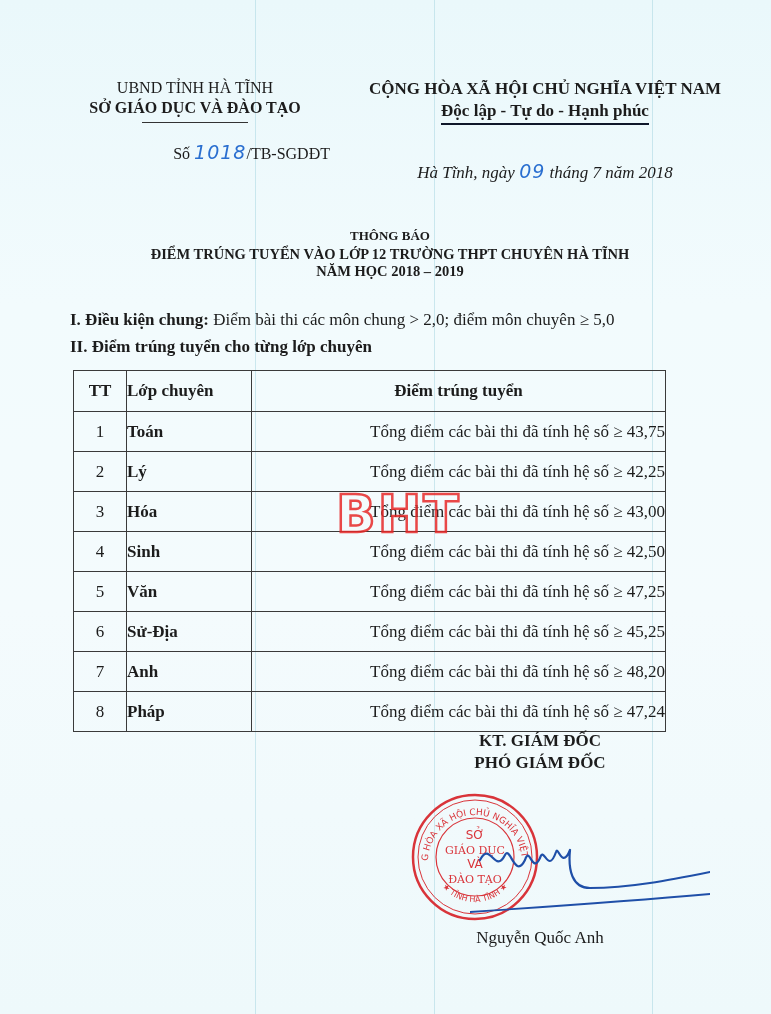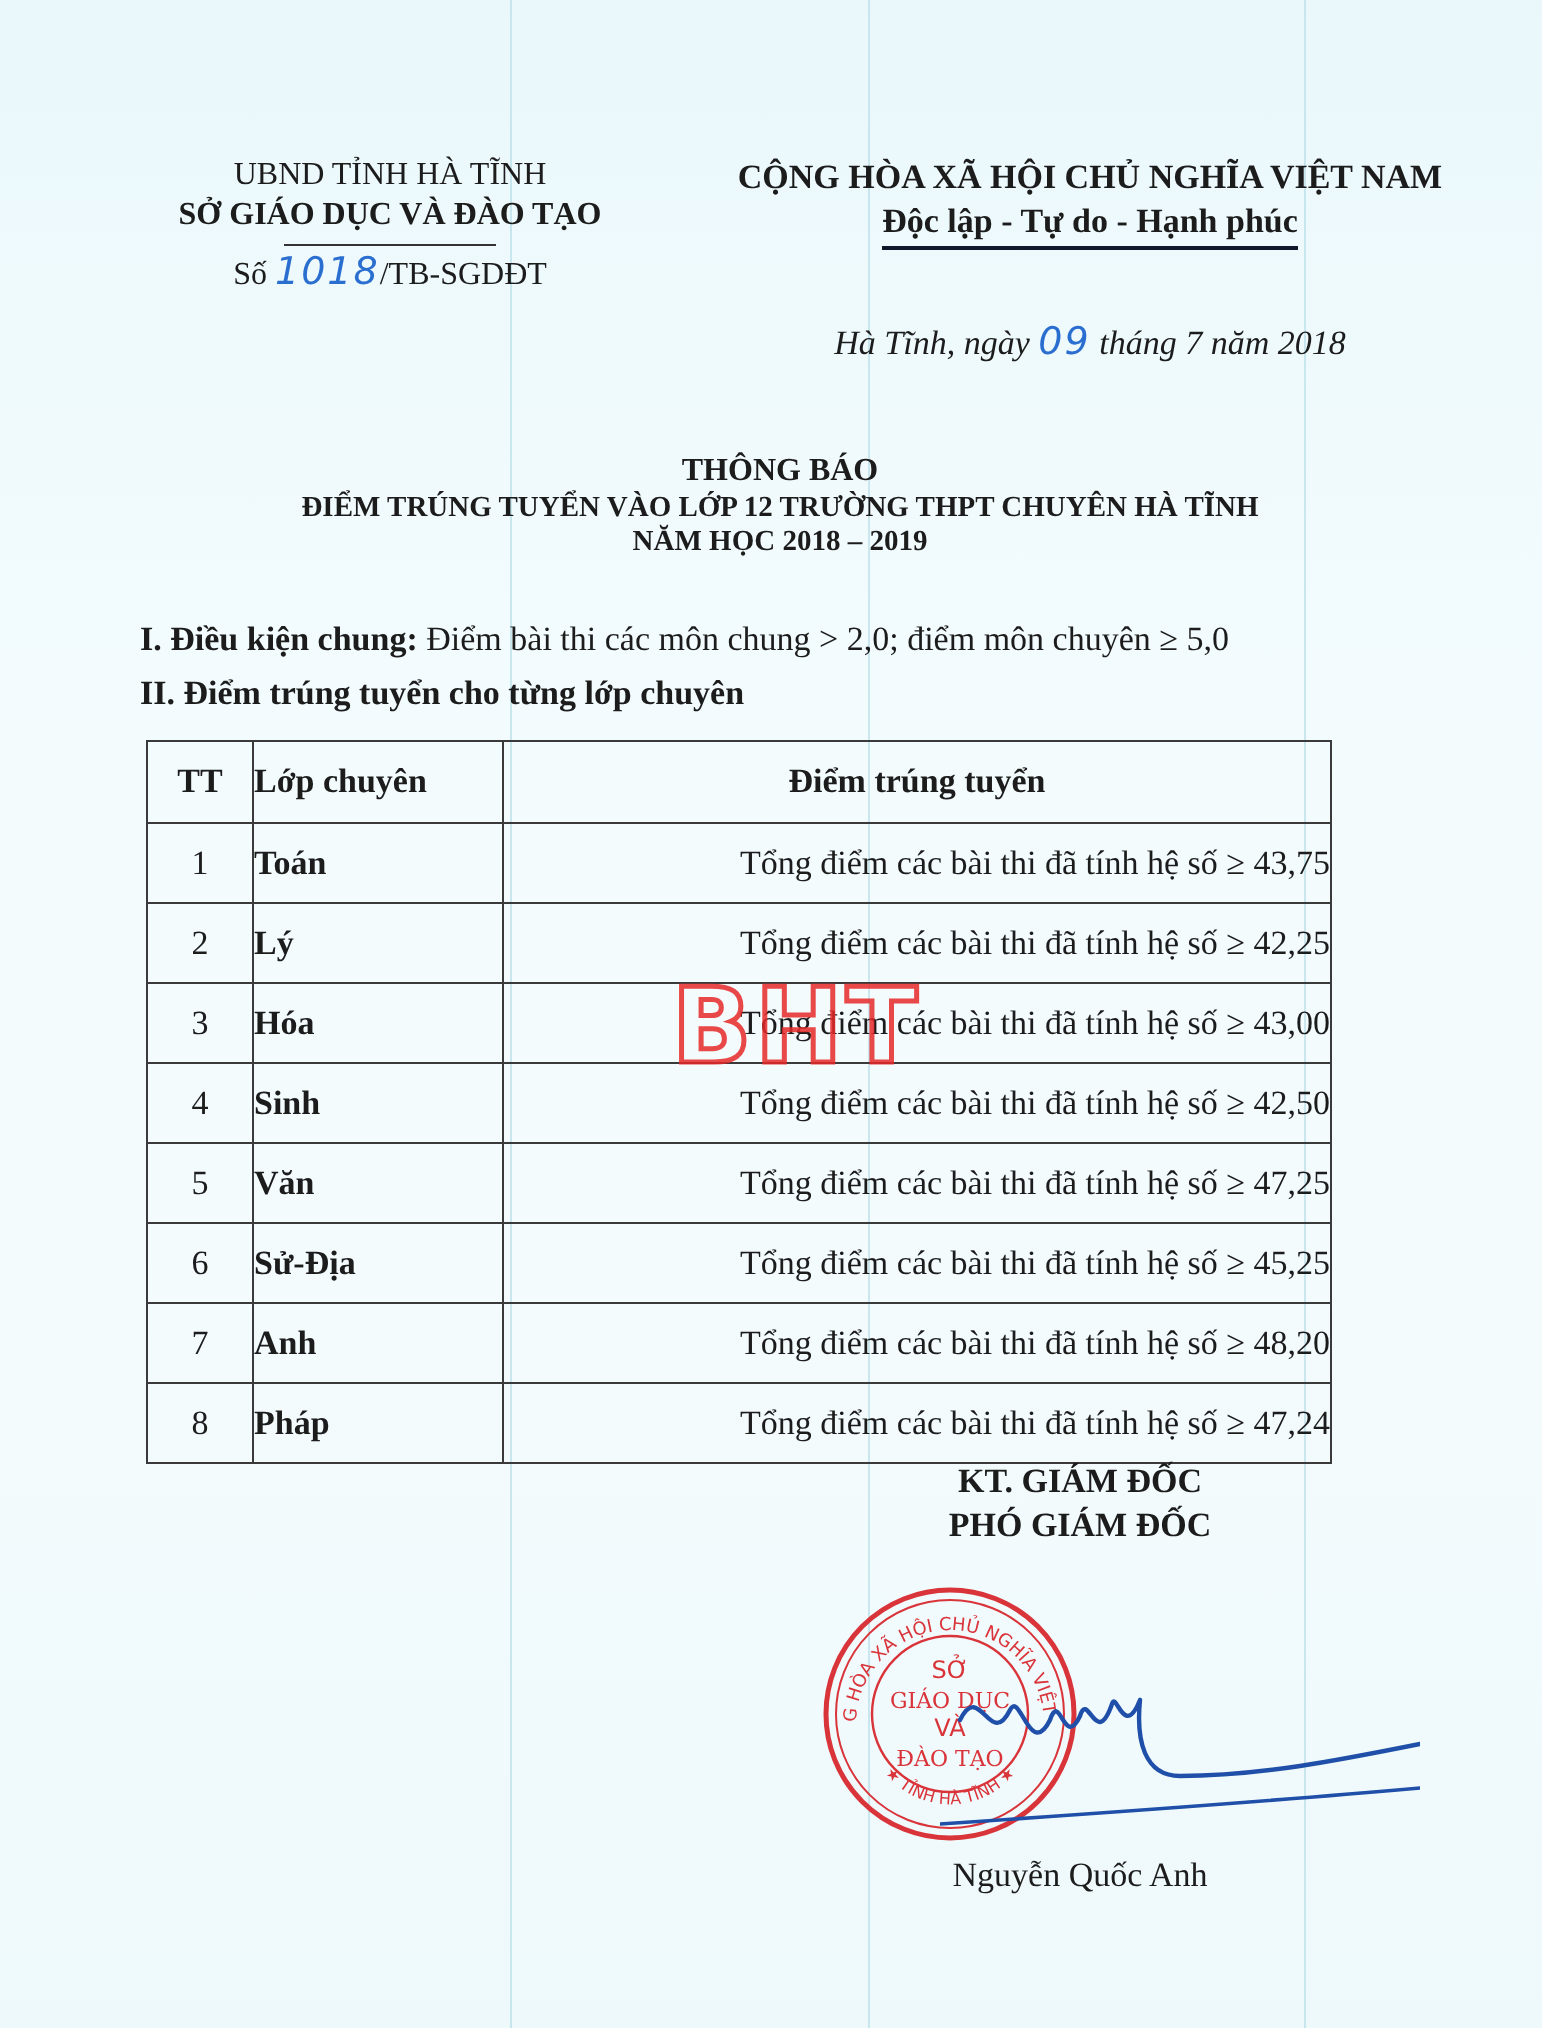--- a/index.html
+++ b/index.html
@@ -12,31 +12,31 @@
   .scanline { position: absolute; top: 0; bottom: 0; width: 1px; background: rgba(170,215,225,0.55); }
   .abs { position: absolute; }
   .center { text-align: center; }
   .b { font-weight: bold; }
   .hw { color: #2a6fd0; font-family: "DejaVu Sans", sans-serif; font-style: italic; font-weight: normal; letter-spacing: 1px; }
 
   #left-header { left: 60px; top: 78px; width: 270px; }
   #left-header .l1 { font-size: 16px; line-height: 20px; }
   #left-header .l2 { font-size: 16px; line-height: 20px; font-weight: bold; }
   #left-header .rule { width: 106px; height: 1px; background: #333; margin: 4px auto 0; }
-  #left-header .num { font-size: 16px; margin-top: 2px; }
+  #left-header .num { font-size: 16px; margin-top: 18px; text-align: right; }
   #left-header .num .hw { font-size: 19px; }
 
   #right-header { left: 345px; top: 78px; width: 400px; }
   #right-header .l1 { font-size: 17px; font-weight: bold; line-height: 22px; }
   #right-header .l2 { font-size: 17px; font-weight: bold; line-height: 22px; display: inline-block; border-bottom: 2px solid #0f172a; padding-bottom: 1px; }
   #date-line { left: 345px; top: 160px; width: 400px; font-size: 17px; font-style: italic; text-align: center; }
   #date-line .hw { font-size: 19px; }
 
   #title-block { left: 90px; top: 226px; width: 600px; }
-  #title-block .t1 { font-size: 16px; font-weight: bold; line-height: 20px; }
+  #title-block .t1 { font-size: 13px; font-weight: bold; line-height: 20px; }
   #title-block .t2 { font-size: 14.5px; font-weight: bold; line-height: 17px; }
   #title-block .t3 { font-size: 14.5px; font-weight: bold; line-height: 17px; }
 
   #section-1 { left: 70px; top: 310px; font-size: 17px; }
   #section-2 { left: 70px; top: 337px; font-size: 17px; font-weight: bold; }
 
   #score-table { position: absolute; left: 73px; top: 370px; border-collapse: collapse; width: 593px; }
   #score-table td, #score-table th {
     border: 1px solid #3a3a3a; height: 39px; padding: 0; font-size: 17px;
   }

